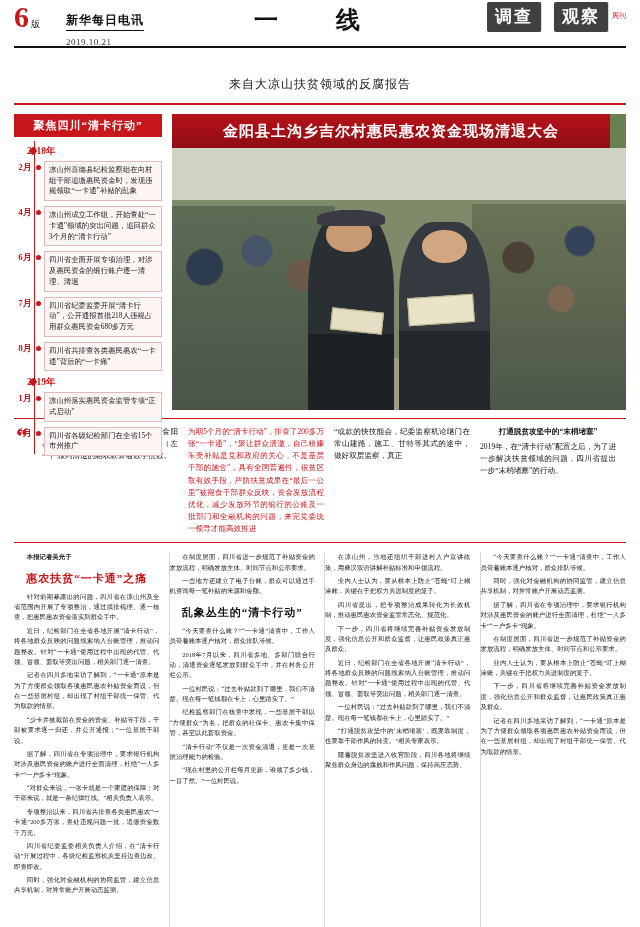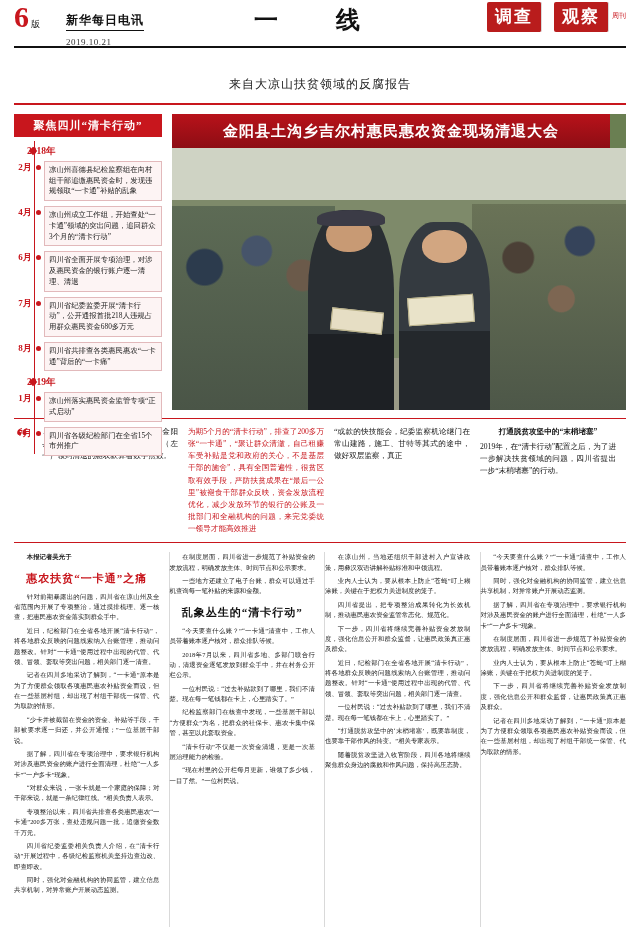--- a/index.html
+++ b/index.html
@@ -17,21 +17,21 @@
   .masthead{position:relative;height:46px;border-bottom:2px solid #111;}
   .page-num{position:absolute;left:0;top:2px;display:flex;align-items:flex-start;}
   .page-num .num{font-family:"Liberation Serif",serif;font-size:30px;font-weight:bold;color:#c8161d;line-height:1;}
   .page-num .lab{font-size:9px;color:#222;margin-left:2px;margin-top:16px;}
   .mast-left{position:absolute;left:52px;top:12px;}
   .mast-left .src{font-size:12px;font-weight:bold;letter-spacing:1px;color:#111;border-bottom:1px solid #111;padding-bottom:1px;}
   .mast-left .date{font-size:9px;color:#333;margin-top:6px;letter-spacing:.5px;}
   .mast-center{position:absolute;left:0;right:0;top:4px;text-align:center;}
   .mast-center .big{font-size:24px;font-weight:bold;letter-spacing:26px;color:#111;}
   .mast-right{position:absolute;right:0;top:2px;display:flex;align-items:center;}
-  .mast-right .col{background:#b91c1c;color:#fff;font-size:17px;font-weight:bold;padding:3px 8px 4px;letter-spacing:2px;border-radius:2px;}
+  .mast-right .col{background:#404040;color:#fff;font-size:17px;font-weight:bold;padding:3px 8px 4px;letter-spacing:2px;border-radius:2px;}
   .mast-right .dot{display:inline-block;width:6px;height:6px;border-radius:50%;background:#fff;margin:0 3px;vertical-align:middle;}
   .mast-right .sub{font-size:7px;color:#c8161d;margin-left:3px;line-height:1.1;width:14px;}
 
   
   .headline-wrap{text-align:center;padding-top:16px;}
   .headline{font-size:29px;font-weight:bold;color:#c8161d;letter-spacing:1px;line-height:1.15;}
   .subhead{font-size:12px;color:#222;margin-top:12px;letter-spacing:1px;}
   .rule-red{height:2px;background:#c8161d;margin-top:10px;}
 
   

